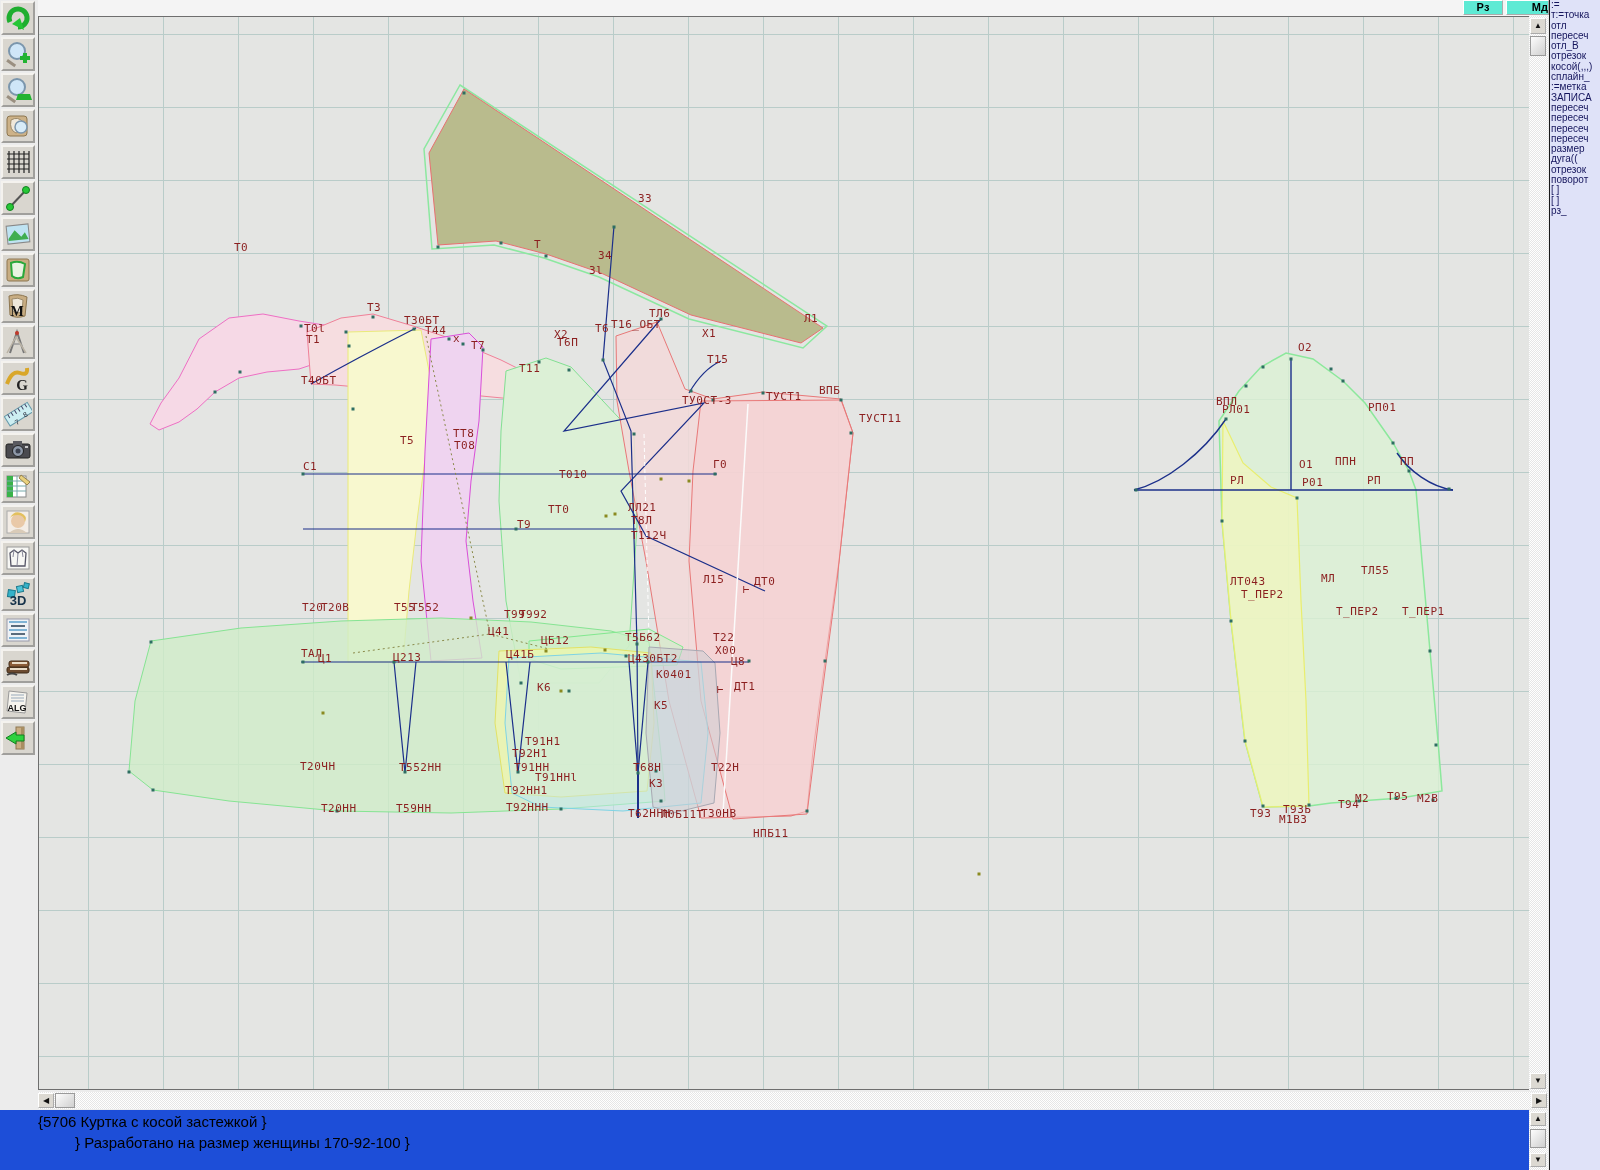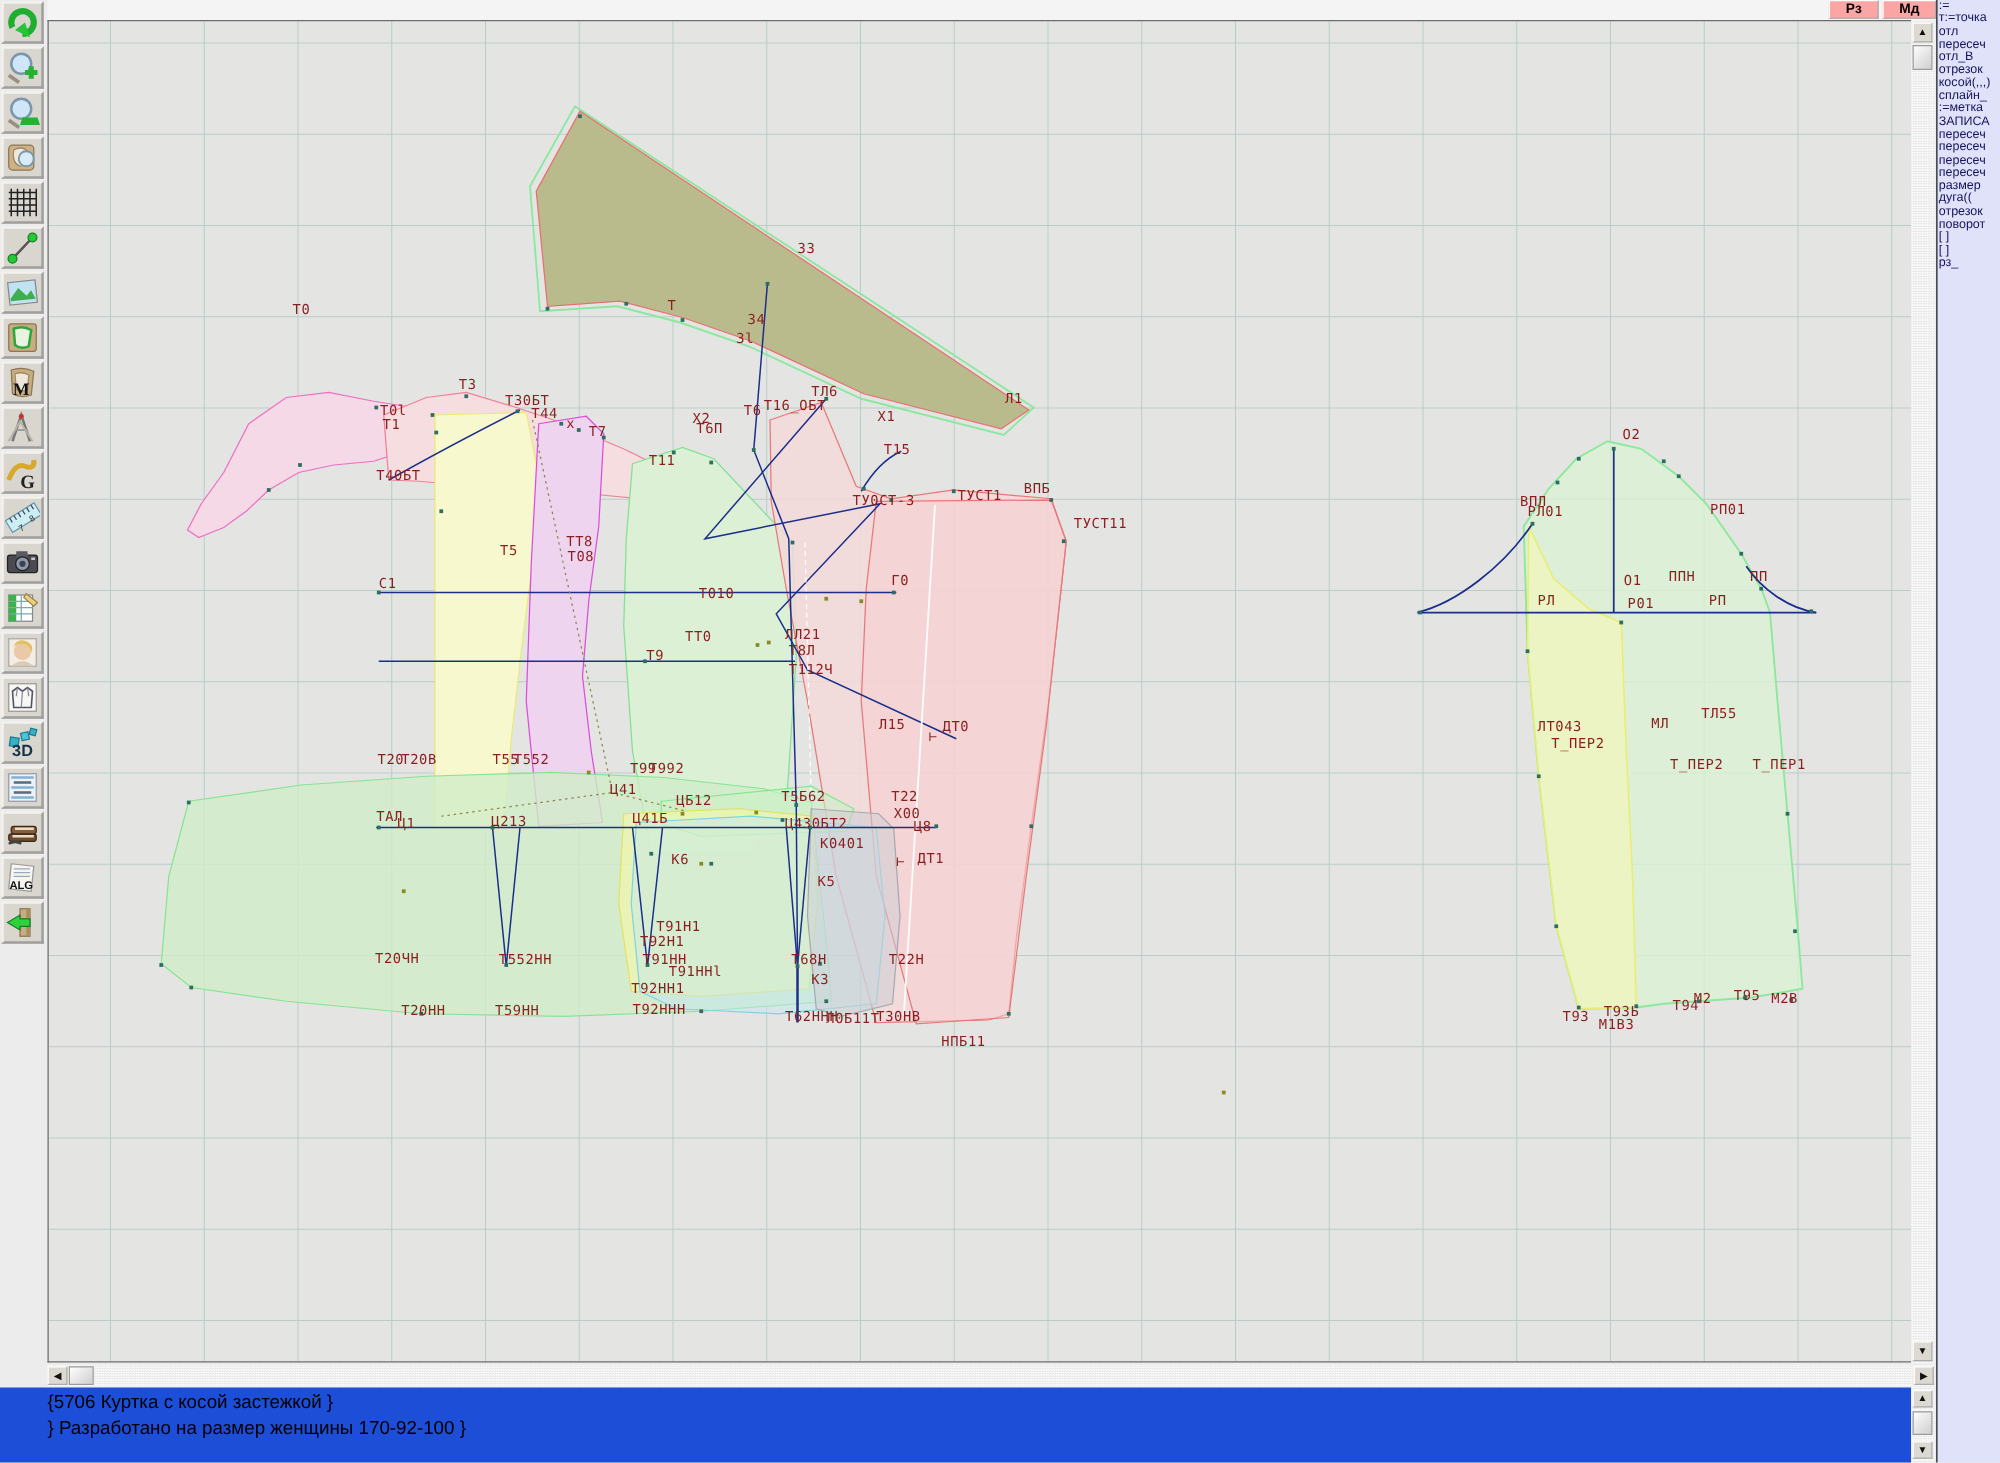--- a/index.html
+++ b/index.html
@@ -6,21 +6,21 @@
     background:#ececec;font-family:"Liberation Sans",sans-serif;}
   .abs{position:absolute;}
   
   #toolbar{left:0;top:0;width:38px;height:1170px;background:#ececec;}
   .tb{position:relative;width:34px;height:34px;margin:1px 1px 2px 1px;
       background:#d9d6cf;border:2px outset #f4f2ee;box-sizing:border-box;
       display:flex;align-items:center;justify-content:center;}
   .tb svg{width:28px;height:28px;}
   
   #topstrip{left:38px;top:0;width:1511px;height:16px;background:#f4f4f4;}
-  .chrome-btn{position:absolute;top:0;height:15px;background:#fca5a5;
+  .chrome-btn{position:absolute;top:0;height:15px;background:#5eead4;
       border:1px outset #fff;box-sizing:border-box;font-size:11px;font-weight:bold;
       text-align:center;line-height:13px;color:#000;}
   
   #canvas{left:38px;top:16px;width:1491px;height:1074px;
       border-top:1px solid #6e6e6e;border-left:1px solid #6e6e6e;border-bottom:1px solid #6e6e6e;
       box-sizing:border-box;
       background-color:#e4e5e3;
       background-image:linear-gradient(to right,#b9ccc9 1px,transparent 1px),
                        linear-gradient(to bottom,#b9ccc9 1px,transparent 1px);
       background-size:75px 73px;background-position:49px 17px;overflow:hidden;}
@@ -212,21 +212,21 @@
       <svg viewBox="0 0 28 28">
         <rect x="12" y="3" width="8" height="22" fill="#c8ad82" stroke="#8d7650"></rect>
         <rect x="17" y="3" width="3" height="22" fill="#a98e62"></rect>
         <polygon points="2,14 12,8 12,11 20,11 20,17 12,17 12,20" fill="#2fd13f" stroke="#128020"></polygon>
       </svg>
     </div>
 </div>
 
 <div id="topstrip" class="abs"></div>
 <div class="chrome-btn abs" style="left:1463px;width:40px;">Рз</div>
-<div class="chrome-btn abs" style="left:1506px;width:43px;">Мд</div>
+<div class="chrome-btn abs" style="left:1506px;width:43px;text-align:right;">Мд</div>
 
 <div id="canvas" class="abs">
   <svg width="1491" height="1074" viewBox="38 16 1491 1074">
       <polygon points="459,84 826,325 802,347 688,318 598,276 543,257 493,244 431,248 423,148" fill="none" stroke="#8ce8a0" stroke-width="1.5"></polygon>
       <polygon points="463,88 822,327 800,342 690,314 600,272 545,253 495,240 437,244 428,152" fill="#b9bb8d" stroke="#e87070" stroke-width="1"></polygon>
       <polygon points="198,338 228,317 262,313 298,320 342,327 346,340 328,358 298,368 266,371 238,377 214,391 196,408 178,421 158,429 149,423 160,402 178,377" fill="#f6d9e6" stroke="#ee6fc4" stroke-width="1"></polygon>
       <polygon points="306,331 340,317 372,313 412,325 448,337 500,359 540,379 522,399 470,394 420,389 368,387 334,384 310,383" fill="#f6dde0" stroke="#f08098" stroke-width="1"></polygon>
       <polygon points="347,331 420,329 430,380 425,450 416,520 408,590 402,661 347,661" fill="#f8f8cf" stroke="#eaea7a" stroke-width="1"></polygon>
       <polygon points="430,338 468,332 482,346 478,420 470,480 465,540 472,600 481,657 430,660 420,560 424,450" fill="#efd4f0" stroke="#d94fd9" stroke-width="1"></polygon>
       <polygon points="505,370 545,357 570,366 633,433 636,525 628,645 598,682 520,682 505,600 498,500 500,430" fill="#dcf0d6" stroke="#82e092" stroke-width="1"></polygon>
@@ -450,21 +450,21 @@
 </div>
 
 <div id="hscroll" class="abs sbtrack">
   <div class="sbtn" style="left:0;top:1px;width:16px;height:15px;line-height:13px;">◀</div>
   <div class="sthumb" style="left:17px;top:1px;width:20px;height:15px;"></div>
   <div class="sbtn" style="left:1493px;top:1px;width:16px;height:15px;line-height:13px;">▶</div>
 </div>
 
 <div id="console" class="abs">
   <div class="cline" style="top:3px;">{5706 Куртка с косой застежкой }</div>
-  <div class="cline" style="top:24px;">} Разработано на размер женщины 170-92-100 }</div>
+  <div class="cline" style="top:24px;margin-left:37px;">} Разработано на размер женщины 170-92-100 }</div>
 </div>
 
 <div id="cscroll" class="abs sbtrack">
   <div class="sbtn" style="left:1px;top:2px;width:16px;height:14px;line-height:12px;">▲</div>
   <div class="sthumb" style="left:1px;top:19px;width:16px;height:19px;"></div>
   <div class="sbtn" style="left:1px;top:43px;width:16px;height:14px;line-height:12px;">▼</div>
 </div>
 
 <div id="panel" class="abs">
     <div class="pitem">:=</div>

